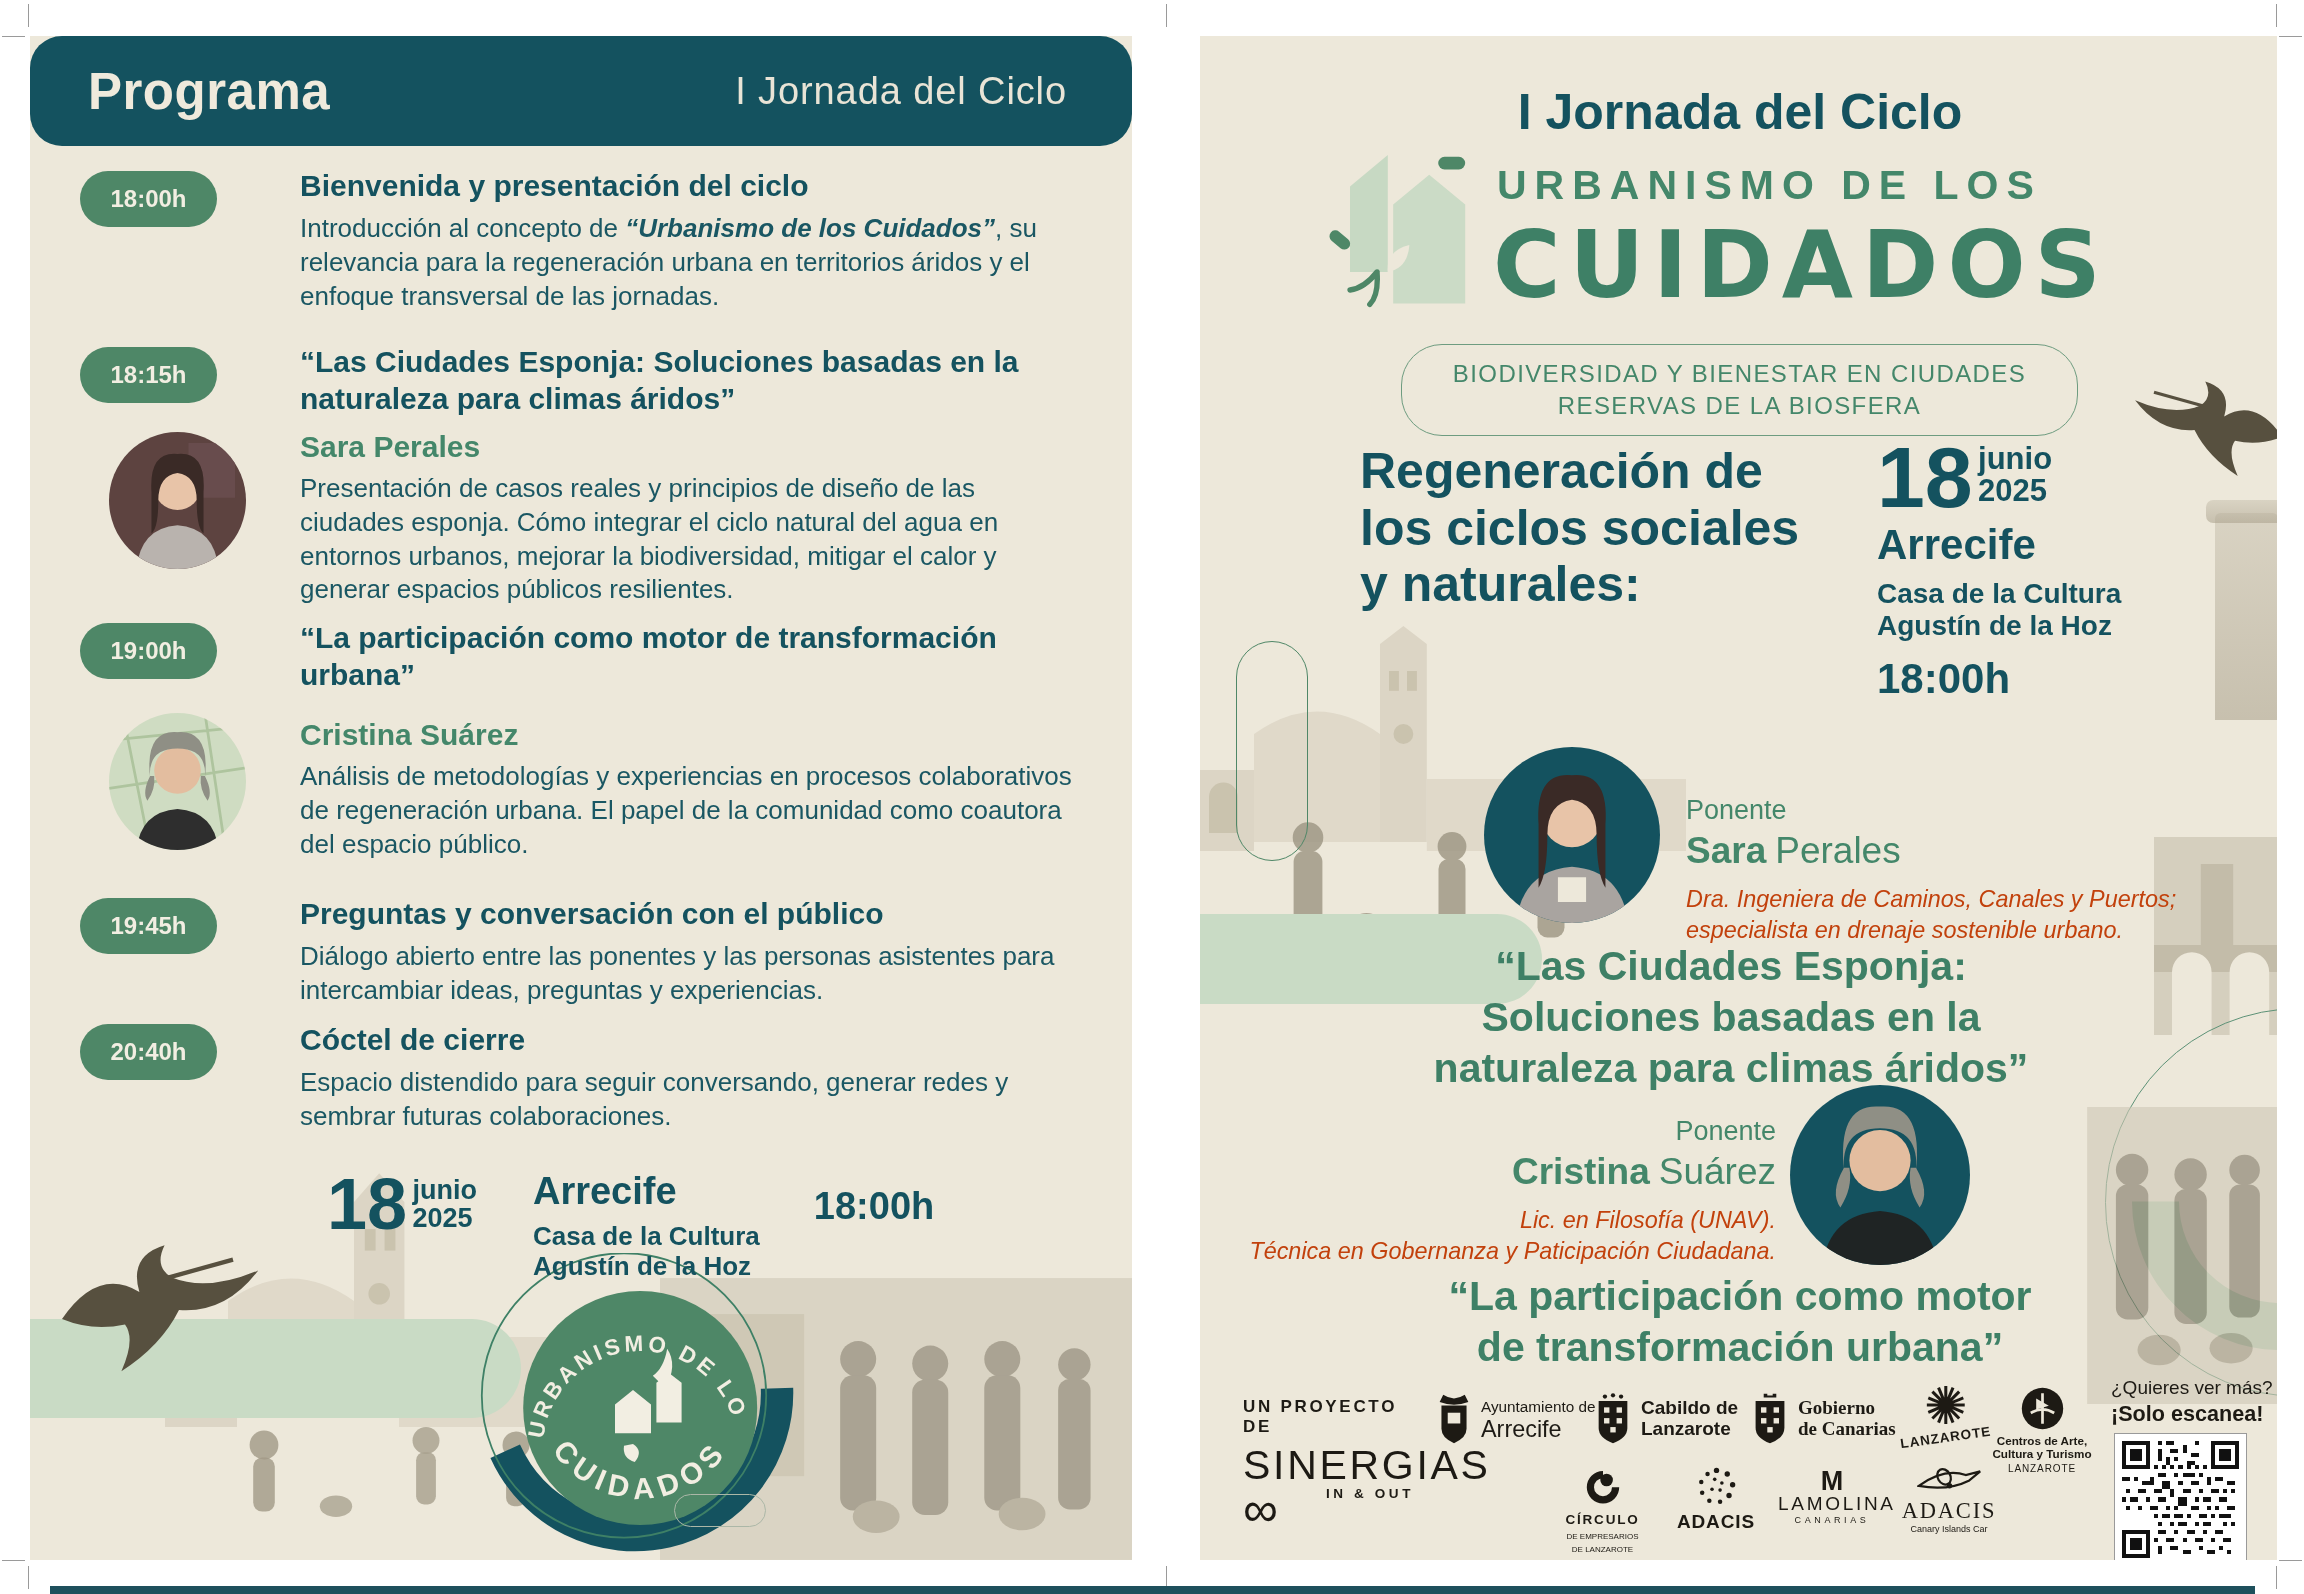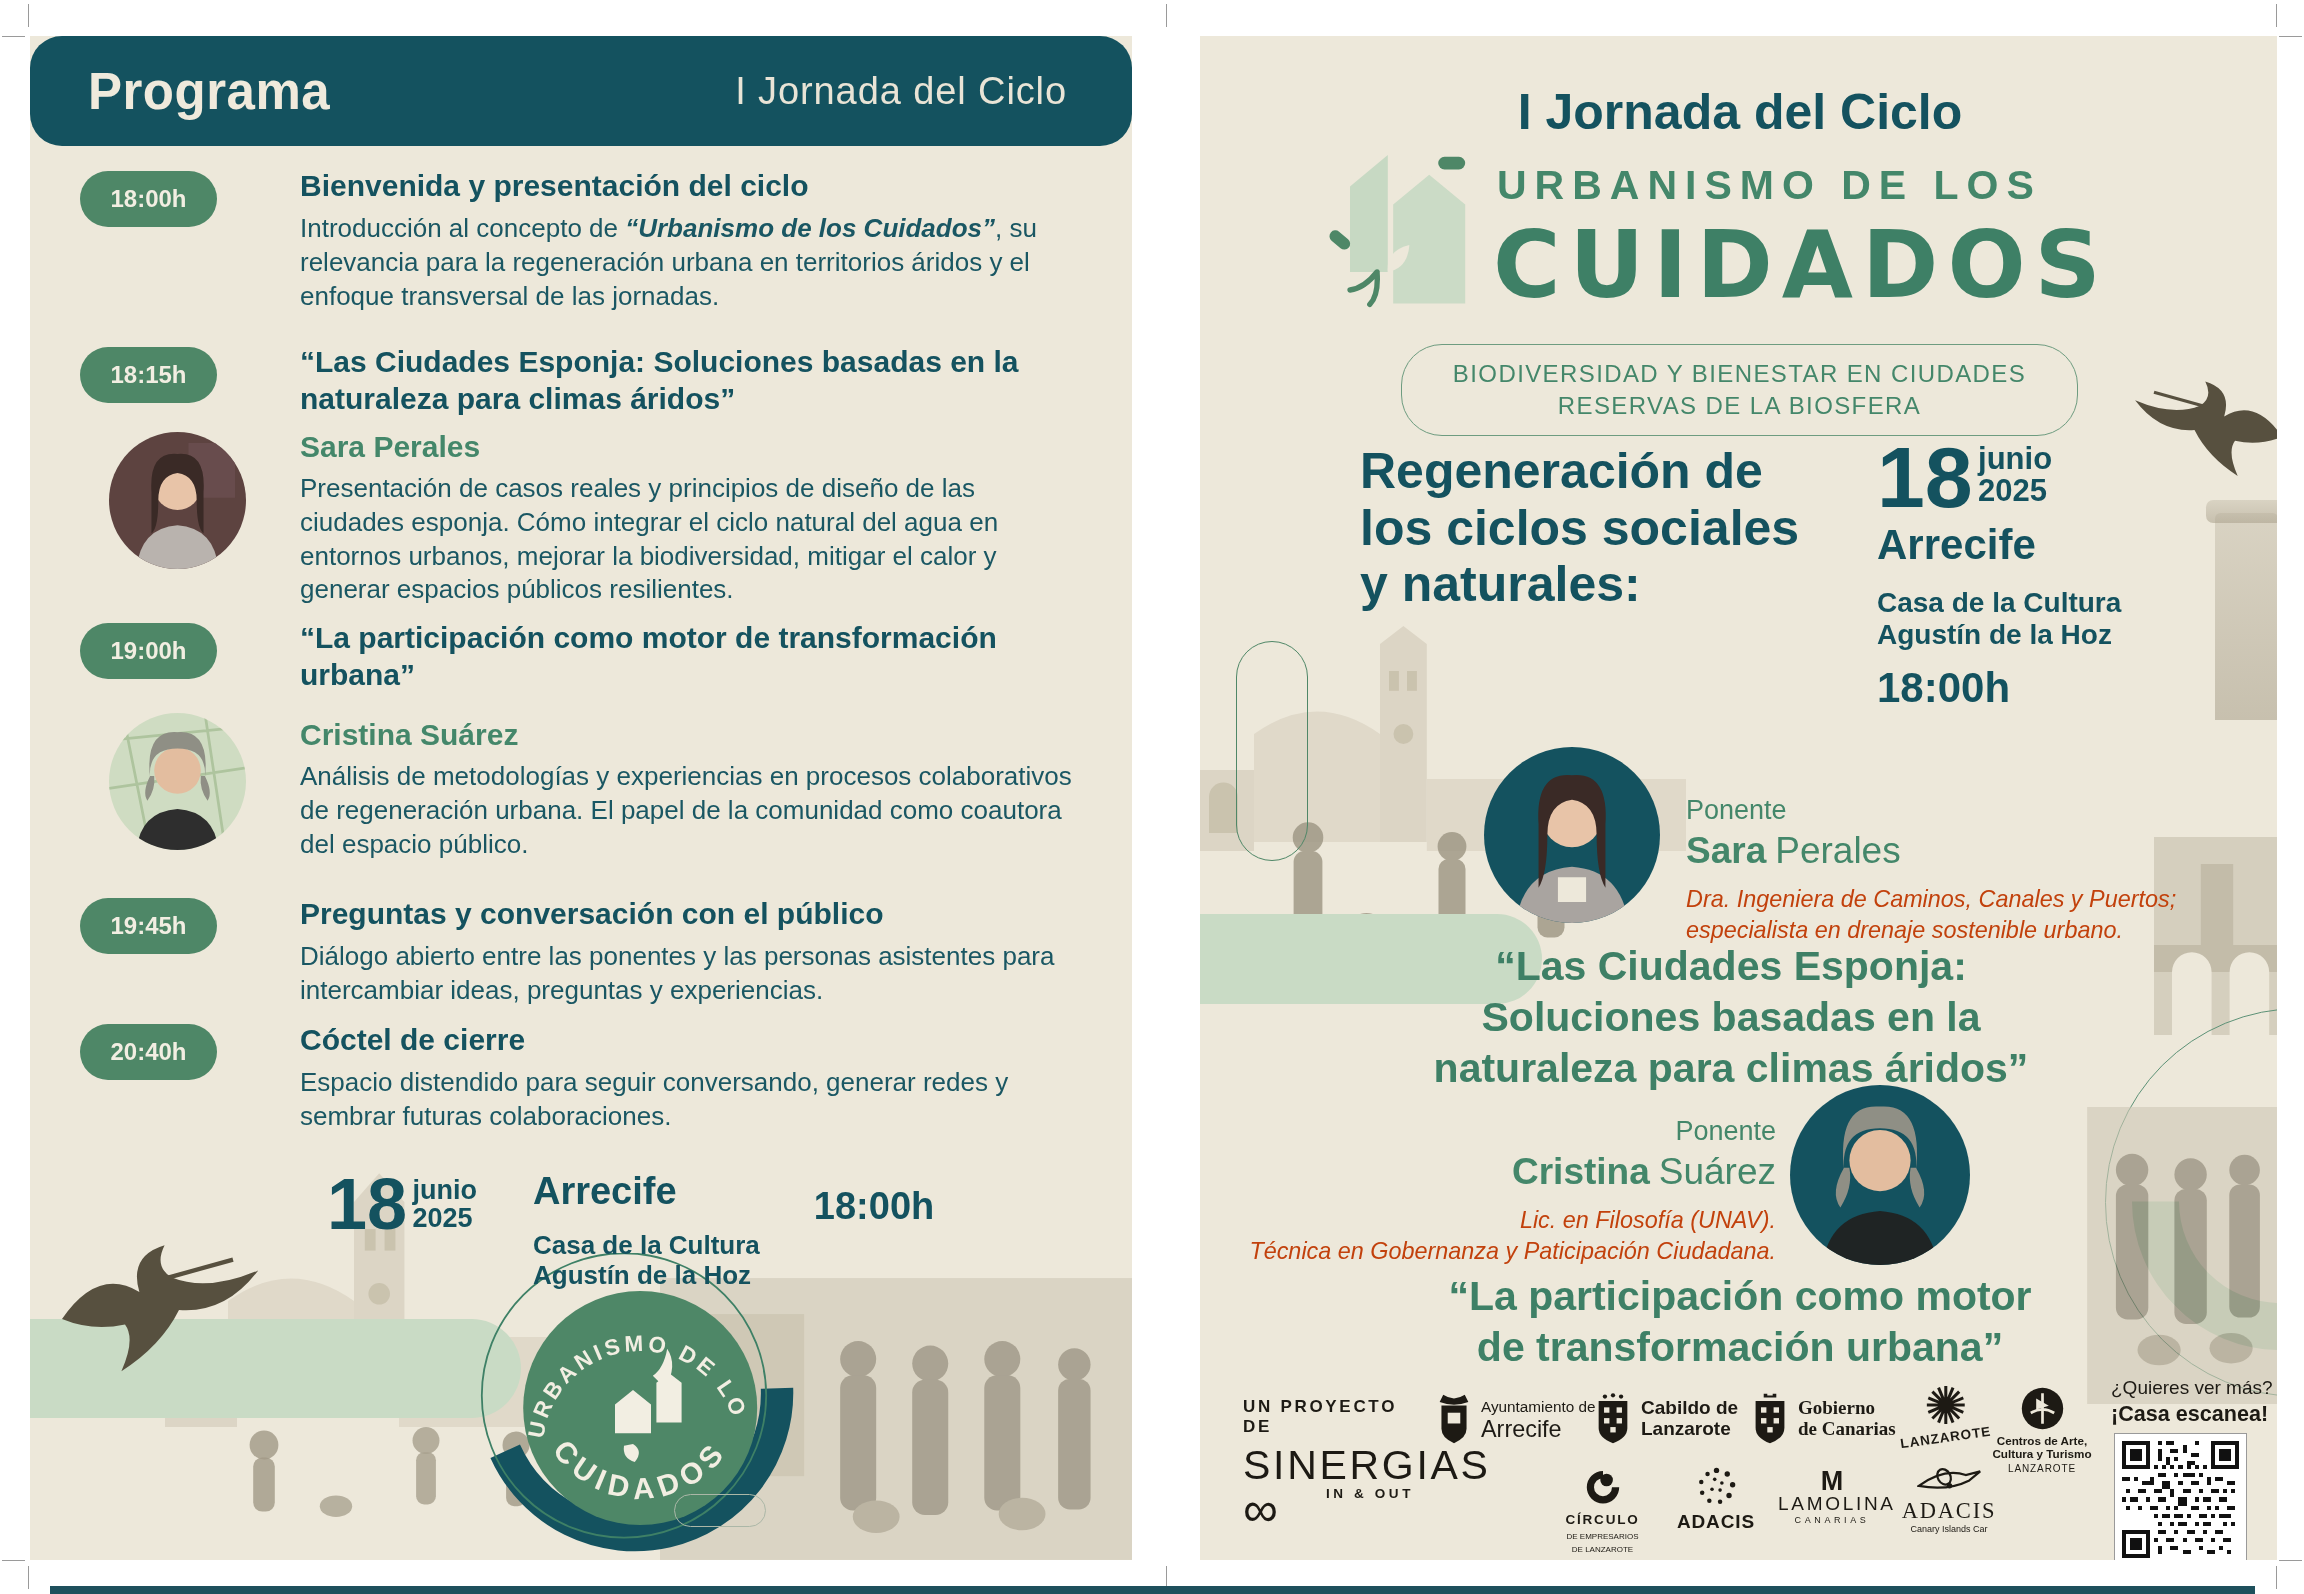--- a/index.html
+++ b/index.html
@@ -29,21 +29,21 @@
   .sname{color:#44876A;font-size:30px;font-weight:bold;margin:0;}
   .txtcol{position:absolute;left:270px;}
 
   .photo{position:absolute;width:137px;height:137px;border-radius:50%;overflow:hidden;}
   .photo svg{width:100%;height:100%;display:block;}
 
   .daterow{position:absolute;display:flex;align-items:flex-start;color:#14525F;}
   .dday{font-size:72px;font-weight:bold;line-height:.9;}
   .dstack{font-size:27px;font-weight:bold;line-height:1.05;margin:3.6px 0 0 5.4px;}
   .dcity{font-size:38px;font-weight:bold;line-height:1;margin:0;}
-  .dvenue{font-size:26px;font-weight:bold;line-height:1.15;margin:21px 0 0 0;}
+  .dvenue{font-size:26px;font-weight:bold;line-height:1.15;margin:12px 0 0 0;}
   .dtime{font-size:38px;font-weight:bold;margin-top:12.6px;}
 
   .band{position:absolute;background:#C9DBC5;border-radius:0 50px 50px 0;}
   .collage{position:absolute;opacity:.8;}
   .soft{position:absolute;opacity:.6;}
   .capsule{position:absolute;border:1.8px solid #4F8767;border-radius:54px;}
   .minicapsule{position:absolute;border:1.8px solid #ABB7A7;border-radius:18px;}
 
   
   .kicker{position:absolute;left:135px;top:47px;width:810px;text-align:center;color:#14525F;font-size:50px;font-weight:bold;margin:0;}
@@ -505,21 +505,21 @@
         <path d="M2 24 Q30 4 54 12 L70 8 L58 18 Q34 30 2 24 Z" fill="none" stroke="#1D1A14" stroke-width="2.5"></path>
         <ellipse cx="30" cy="14" rx="7" ry="9" fill="none" stroke="#1D1A14" stroke-width="2.5" transform="rotate(-30 30 14)"></ellipse>
         <circle cx="36" cy="24" r="3" fill="#1D1A14"></circle>
       </svg>
       <div style="font-size:22.5px;letter-spacing:1.8px;font-family:'Liberation Serif',serif;">ADACIS</div>
       <div style="font-size:9px;">Canary Islands Car</div>
     </div>
 
     <div class="abs" style="left:911px;top:1341px;">
       <p class="qrtxt1">¿Quieres ver más?</p>
-      <p class="qrtxt2">¡Casa escanea!</p>
+      <p class="qrtxt2">¡Solo escanea!</p>
     </div>
     <div class="qrwrap" style="left:914px;top:1397px;">
       <svg width="117" height="117" viewBox="0 0 29 29" shape-rendering="crispEdges">
         <rect width="29" height="29" fill="#ffffff"></rect>
         <g fill="#111111">
           <path d="M0 0h7v7h-7z M1 8h5v5h-5z" fill="none"></path>
           <rect x="0" y="0" width="7" height="7"></rect>
             <rect x="22" y="0" width="7" height="7"></rect>
             <rect x="0" y="22" width="7" height="7"></rect>
           <rect x="1" y="1" width="5" height="5" fill="#ffffff"></rect>

